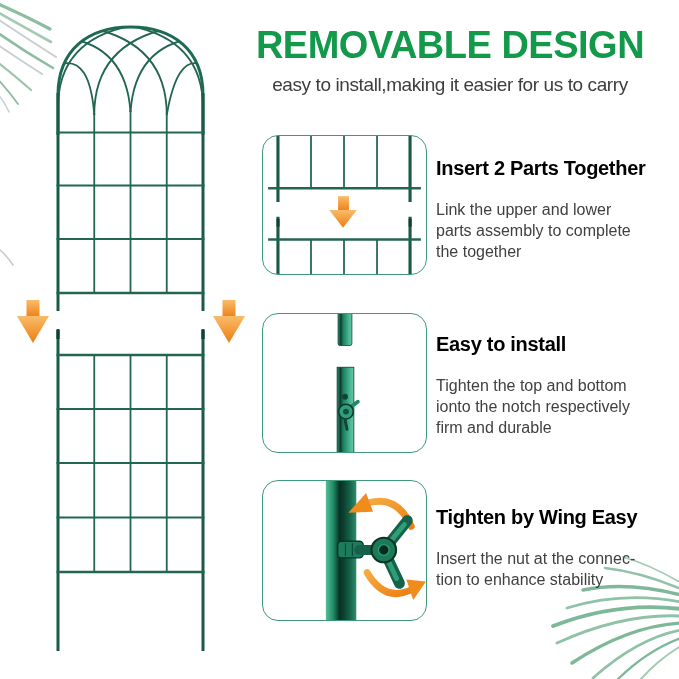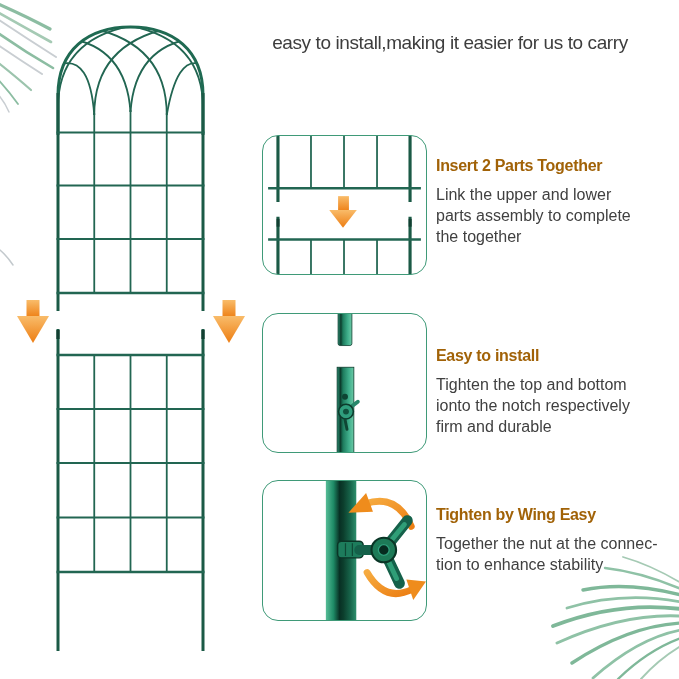--- a/index.html
+++ b/index.html
@@ -22,24 +22,24 @@
     position:absolute;left:262px;width:165px;height:140px;
     border:1.6px solid #3f9a78;border-radius:16px;overflow:hidden;background:#fff;
     box-sizing:border-box;
   }
   .panel svg{display:block;width:100%;height:100%;}
   .p1{top:135px;}
   .p2{top:313px;}
   .p3{top:480px;height:141px;}
   
   .ftext{position:absolute;left:436px;width:238px;}
-  .fhead{font-size:16px;font-weight:700;letter-spacing:-.3px;color:#a16207;white-space:nowrap;}
-  .fbody{margin-top:9px;font-size:16px;color:#404040;line-height:21px;}
+  .fhead{font-size:20px;font-weight:700;letter-spacing:-.3px;color:#000000;white-space:nowrap;}
+  .fbody{margin-top:19px;font-size:16px;color:#404040;line-height:21px;}
   .t1{top:157px;}
-  .t2{top:347px;}
+  .t2{top:333px;}
   .t3{top:506px;}
 </style>
 </head>
 <body>
 
 <div class="canvas">
 
   <svg class="abs" style="left:0;top:0" width="190" height="280" viewBox="0 0 190 280">
     <g fill="none" stroke-linecap="round">
       <path d="M-6,2 Q26,16 50,29" stroke="#8cbda2" stroke-width="3.2"></path>
@@ -129,20 +129,21 @@
       <path d="M182,77 Q124,74 58,104" stroke="#8fc2a6" stroke-width="3"></path>
       <path d="M182,84 Q129,87 73,124" stroke="#7fb899" stroke-width="3.4"></path>
       <path d="M182,91 Q139,99 94,139" stroke="#8fc2a6" stroke-width="2.8"></path>
       <path d="M182,99 Q149,111 119,140" stroke="#7fb899" stroke-width="2.4"></path>
       <path d="M182,107 Q160,120 142,140" stroke="#a5cab4" stroke-width="2"></path>
       <path d="M182,44 Q152,26 124,18" stroke="#a5cab4" stroke-width="1.8"></path>
     </g>
   </svg>
 
   <div class="header">
+    <div class="title">REMOVABLE DESIGN</div>
     <div class="subtitle">easy to install,making it easier for us to carry</div>
   </div>
 
   <div class="panel p1">
     <svg viewBox="0 0 165 140">
       <defs>
         <linearGradient id="aG2" x1="0" y1="0" x2="0" y2="1">
           <stop offset="0" stop-color="#f9bc6a"></stop>
             <stop offset="1" stop-color="#ed7d12"></stop>
         </linearGradient>
@@ -251,18 +252,18 @@
     <div class="fbody">
       <div>Tighten the top and bottom</div>
       <div>ionto the notch respectively</div>
       <div>firm and durable</div>
     </div>
   </div>
 
   <div class="ftext t3">
     <div class="fhead">Tighten by Wing Easy</div>
     <div class="fbody">
-      <div>Together the nut at the connec-</div>
+      <div>Insert the nut at the connec-</div>
       <div>tion to enhance stability</div>
     </div>
   </div>
 
 </div>
 
 </body></html>

